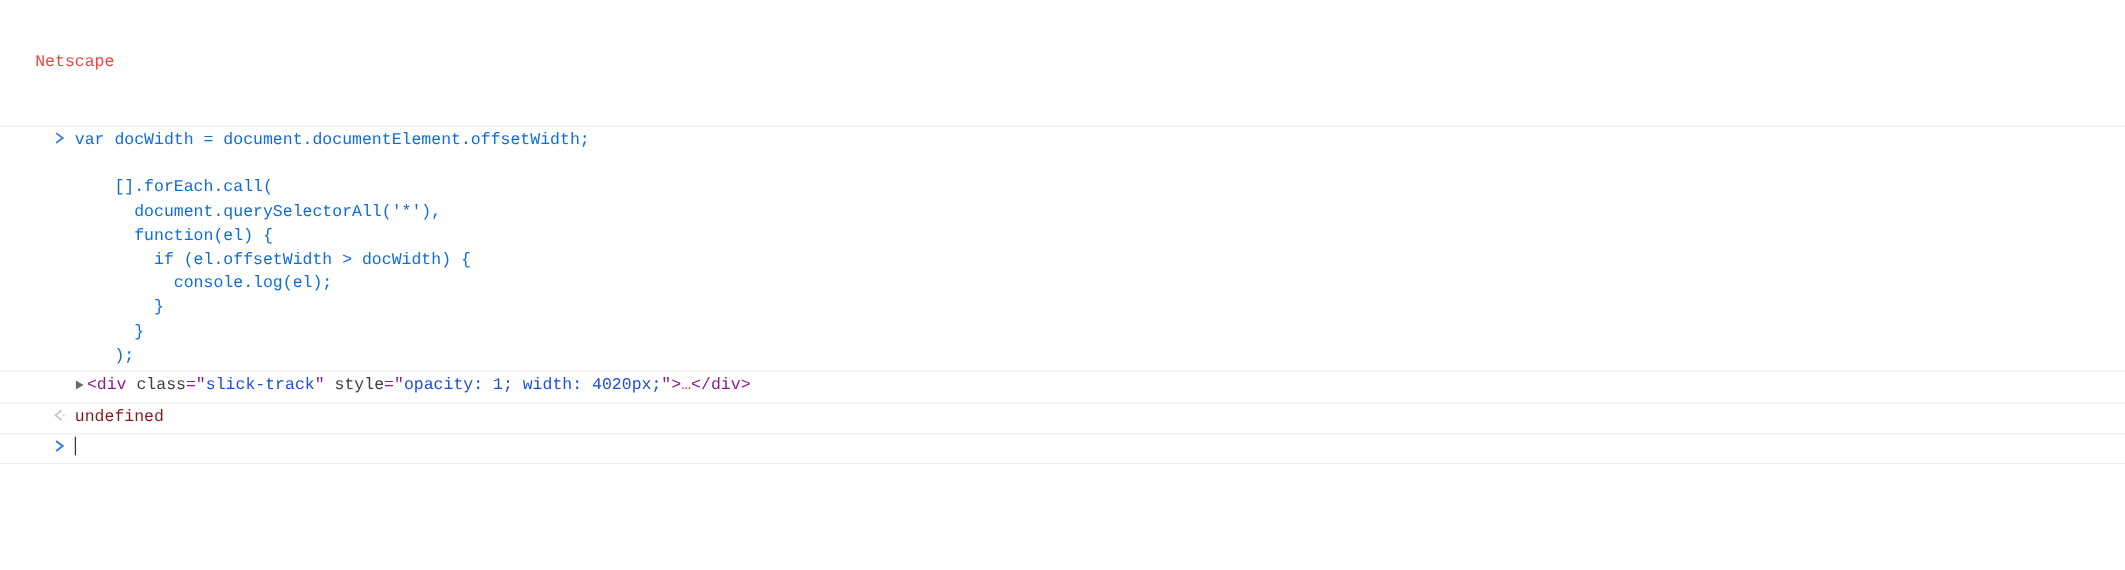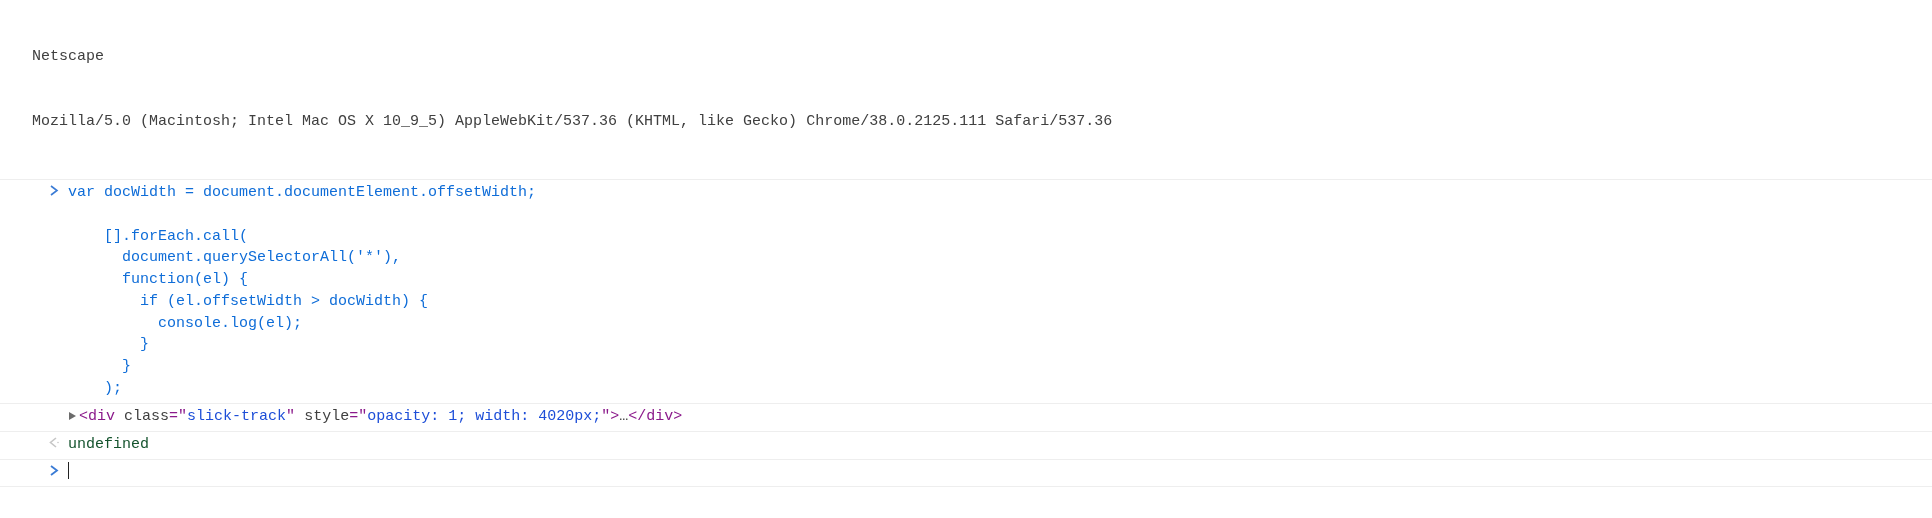--- a/index.html
+++ b/index.html
@@ -30,25 +30,25 @@
     user-select: none;
   }
   .gutter svg { display: block; }
   .content {
     flex: 1 1 auto;
     white-space: pre;
     padding: 0;
     font-family: inherit;
   }
   .blue { color: #0f6dd8; }
-  .grey { color: #14532d; }
+  .grey { color: #7f1d1d; }
   .tag-purple { color: #8b1a8b; }
   .attr-brown { color: #404040; }
   .val-blue { color: #1d4ed8; }
-  .black { color: #404040; }
+  .black { color: #ef4444; }
   .disclosure {
     display: inline-block;
     vertical-align: -1px;
     margin-right: 2px;
     color: #6b6b6b;
   }
   .cursor {
     display: inline-block;
     width: 1px;
     height: 17px;
@@ -58,21 +58,20 @@
   .prompt-blue { color: #3a7bd5; }
   .prompt-grey { color: #c6c6c6; }
 </style>
 </head>
 <body>
 
 <div class="row">
   <div class="gutter"></div>
   <div class="content">
     <div class="black">Netscape</div>
-    <div class="black">Mozilla/5.0 (Macintosh; Intel Mac OS X 10_9_5) AppleWebKit/537.36 (KHTML, like Gecko) Chrome/38.0.2125.111 Safari/537.36</div>
   </div>
 </div>
 
 <div class="row sep-top">
   <div class="gutter prompt-blue">
     <svg width="9" height="11" viewBox="0 0 9 11">
         <path d="M1 1 L7 5.5 L1 10" fill="none" stroke="currentColor" stroke-width="1.6"></path>
       </svg>
   </div>
   <div class="content blue"><span>var docWidth = document.documentElement.offsetWidth;</span>

